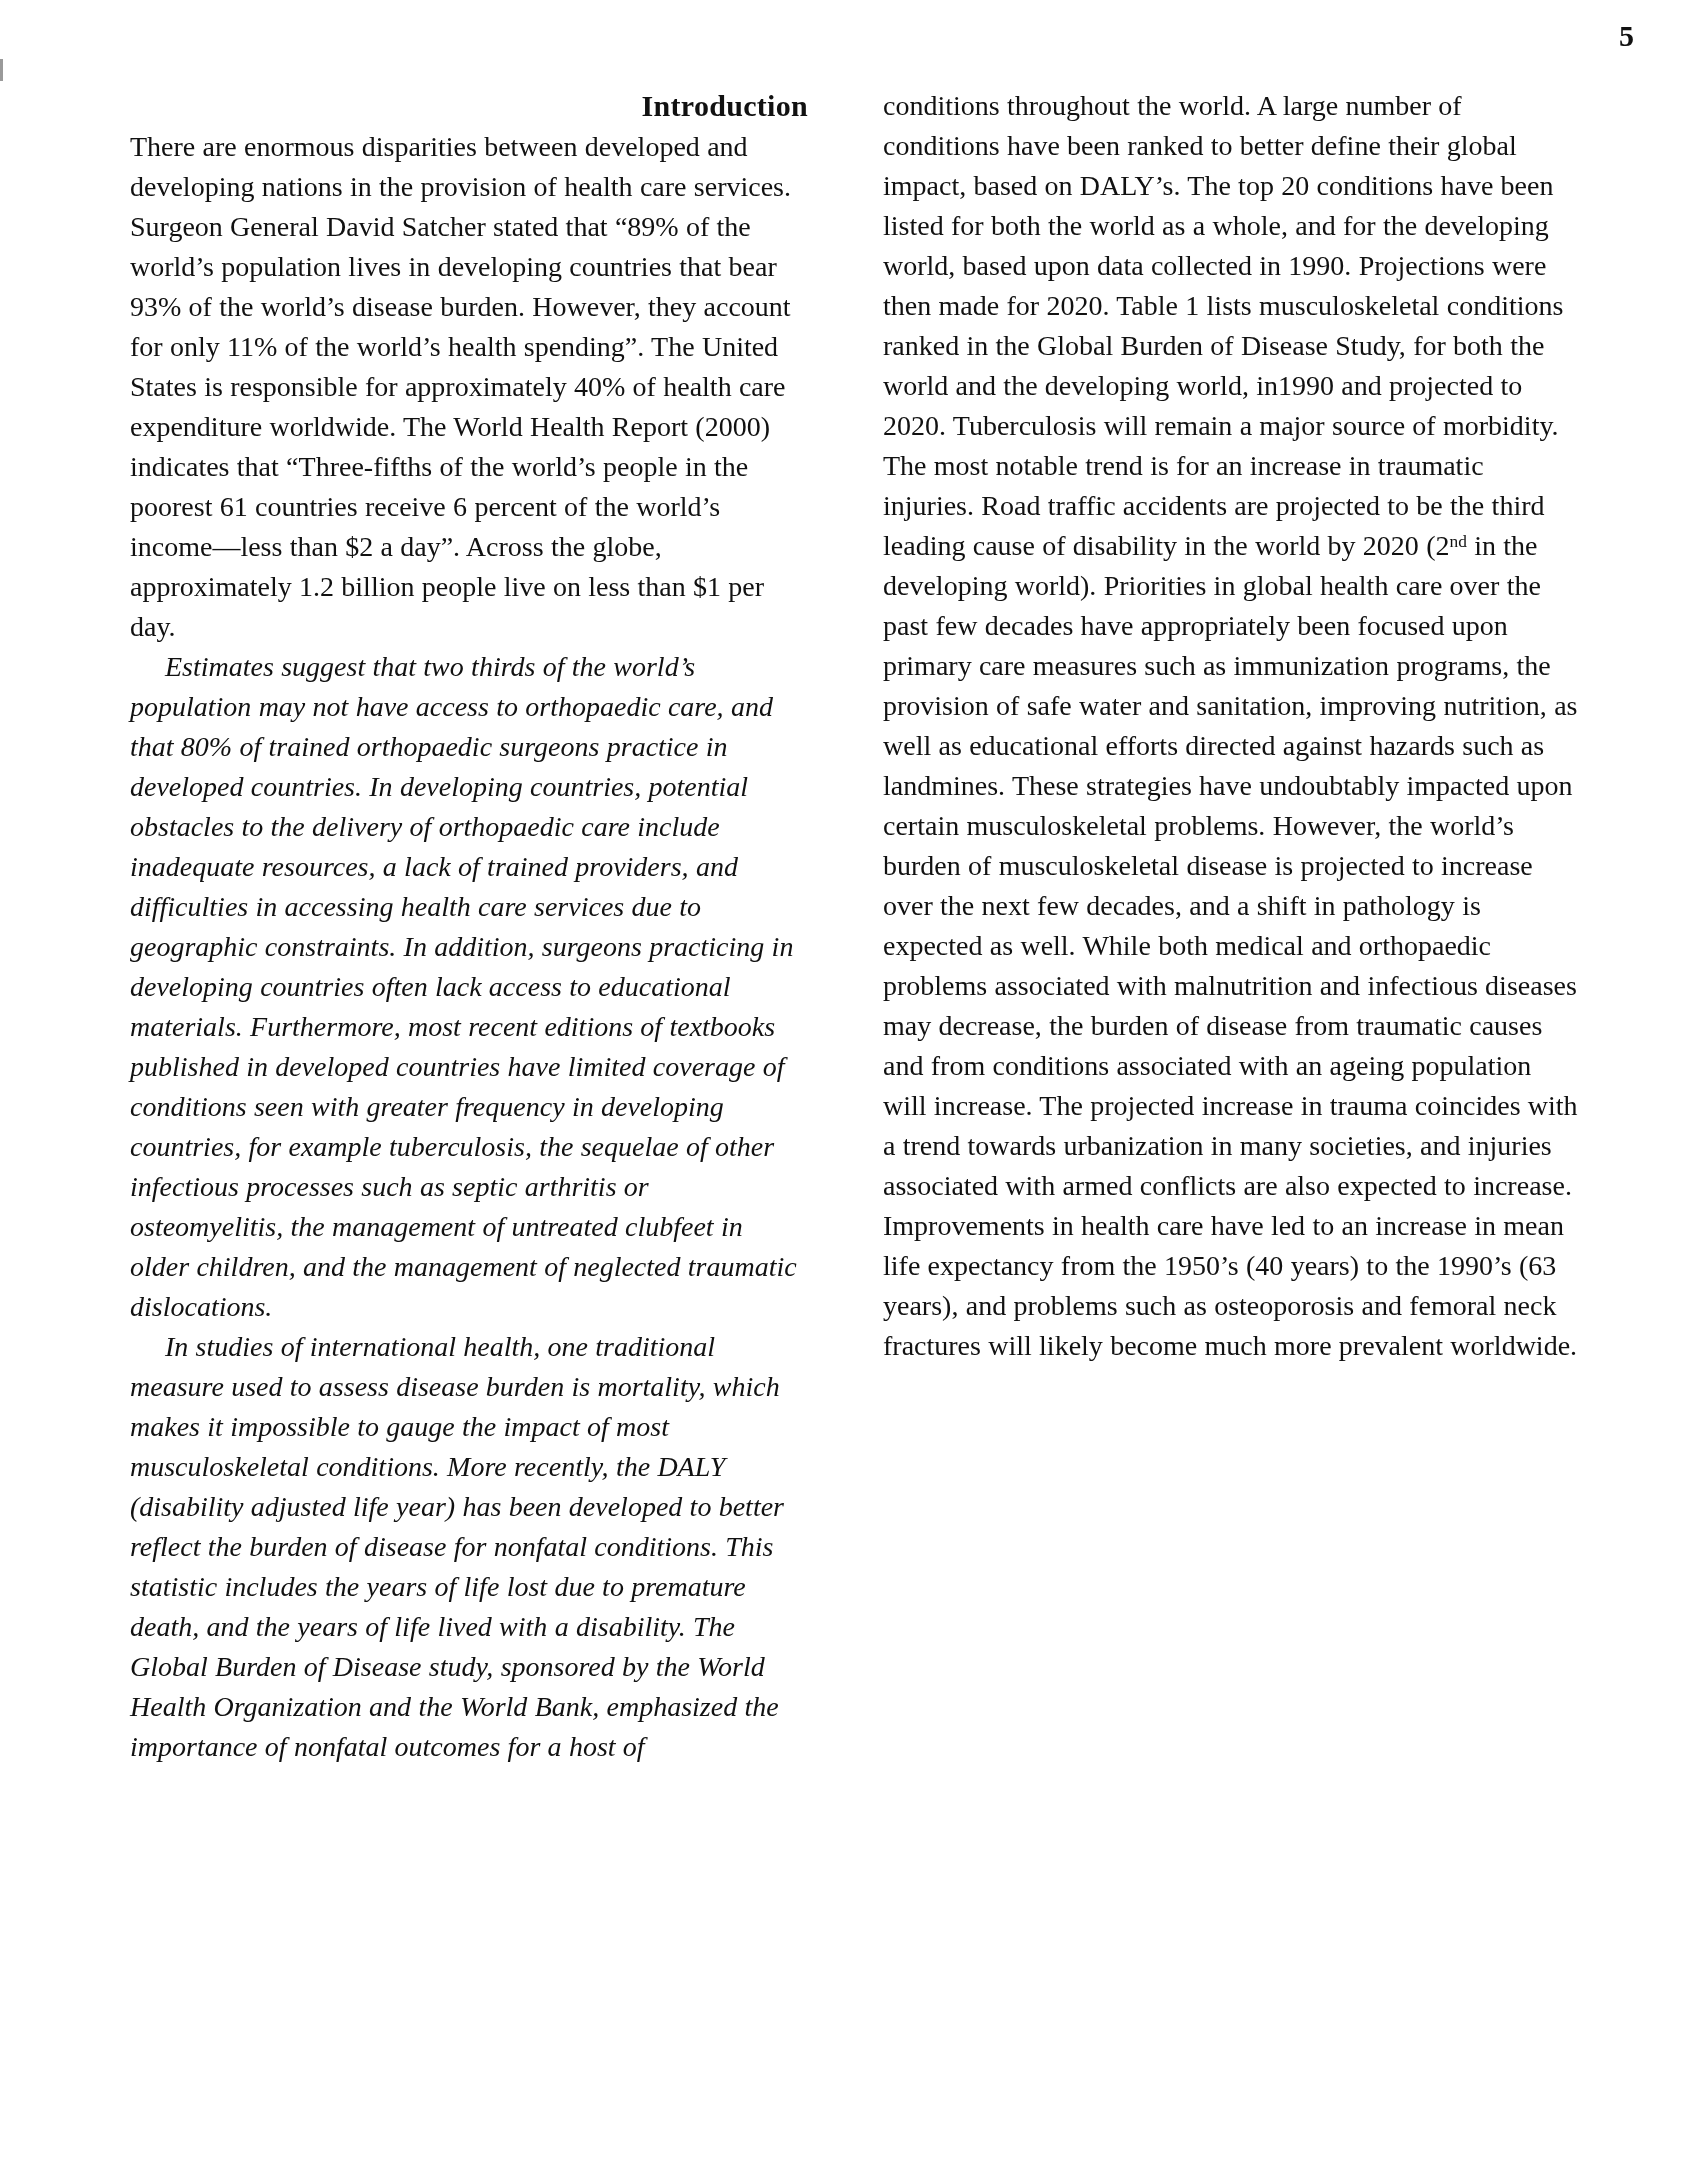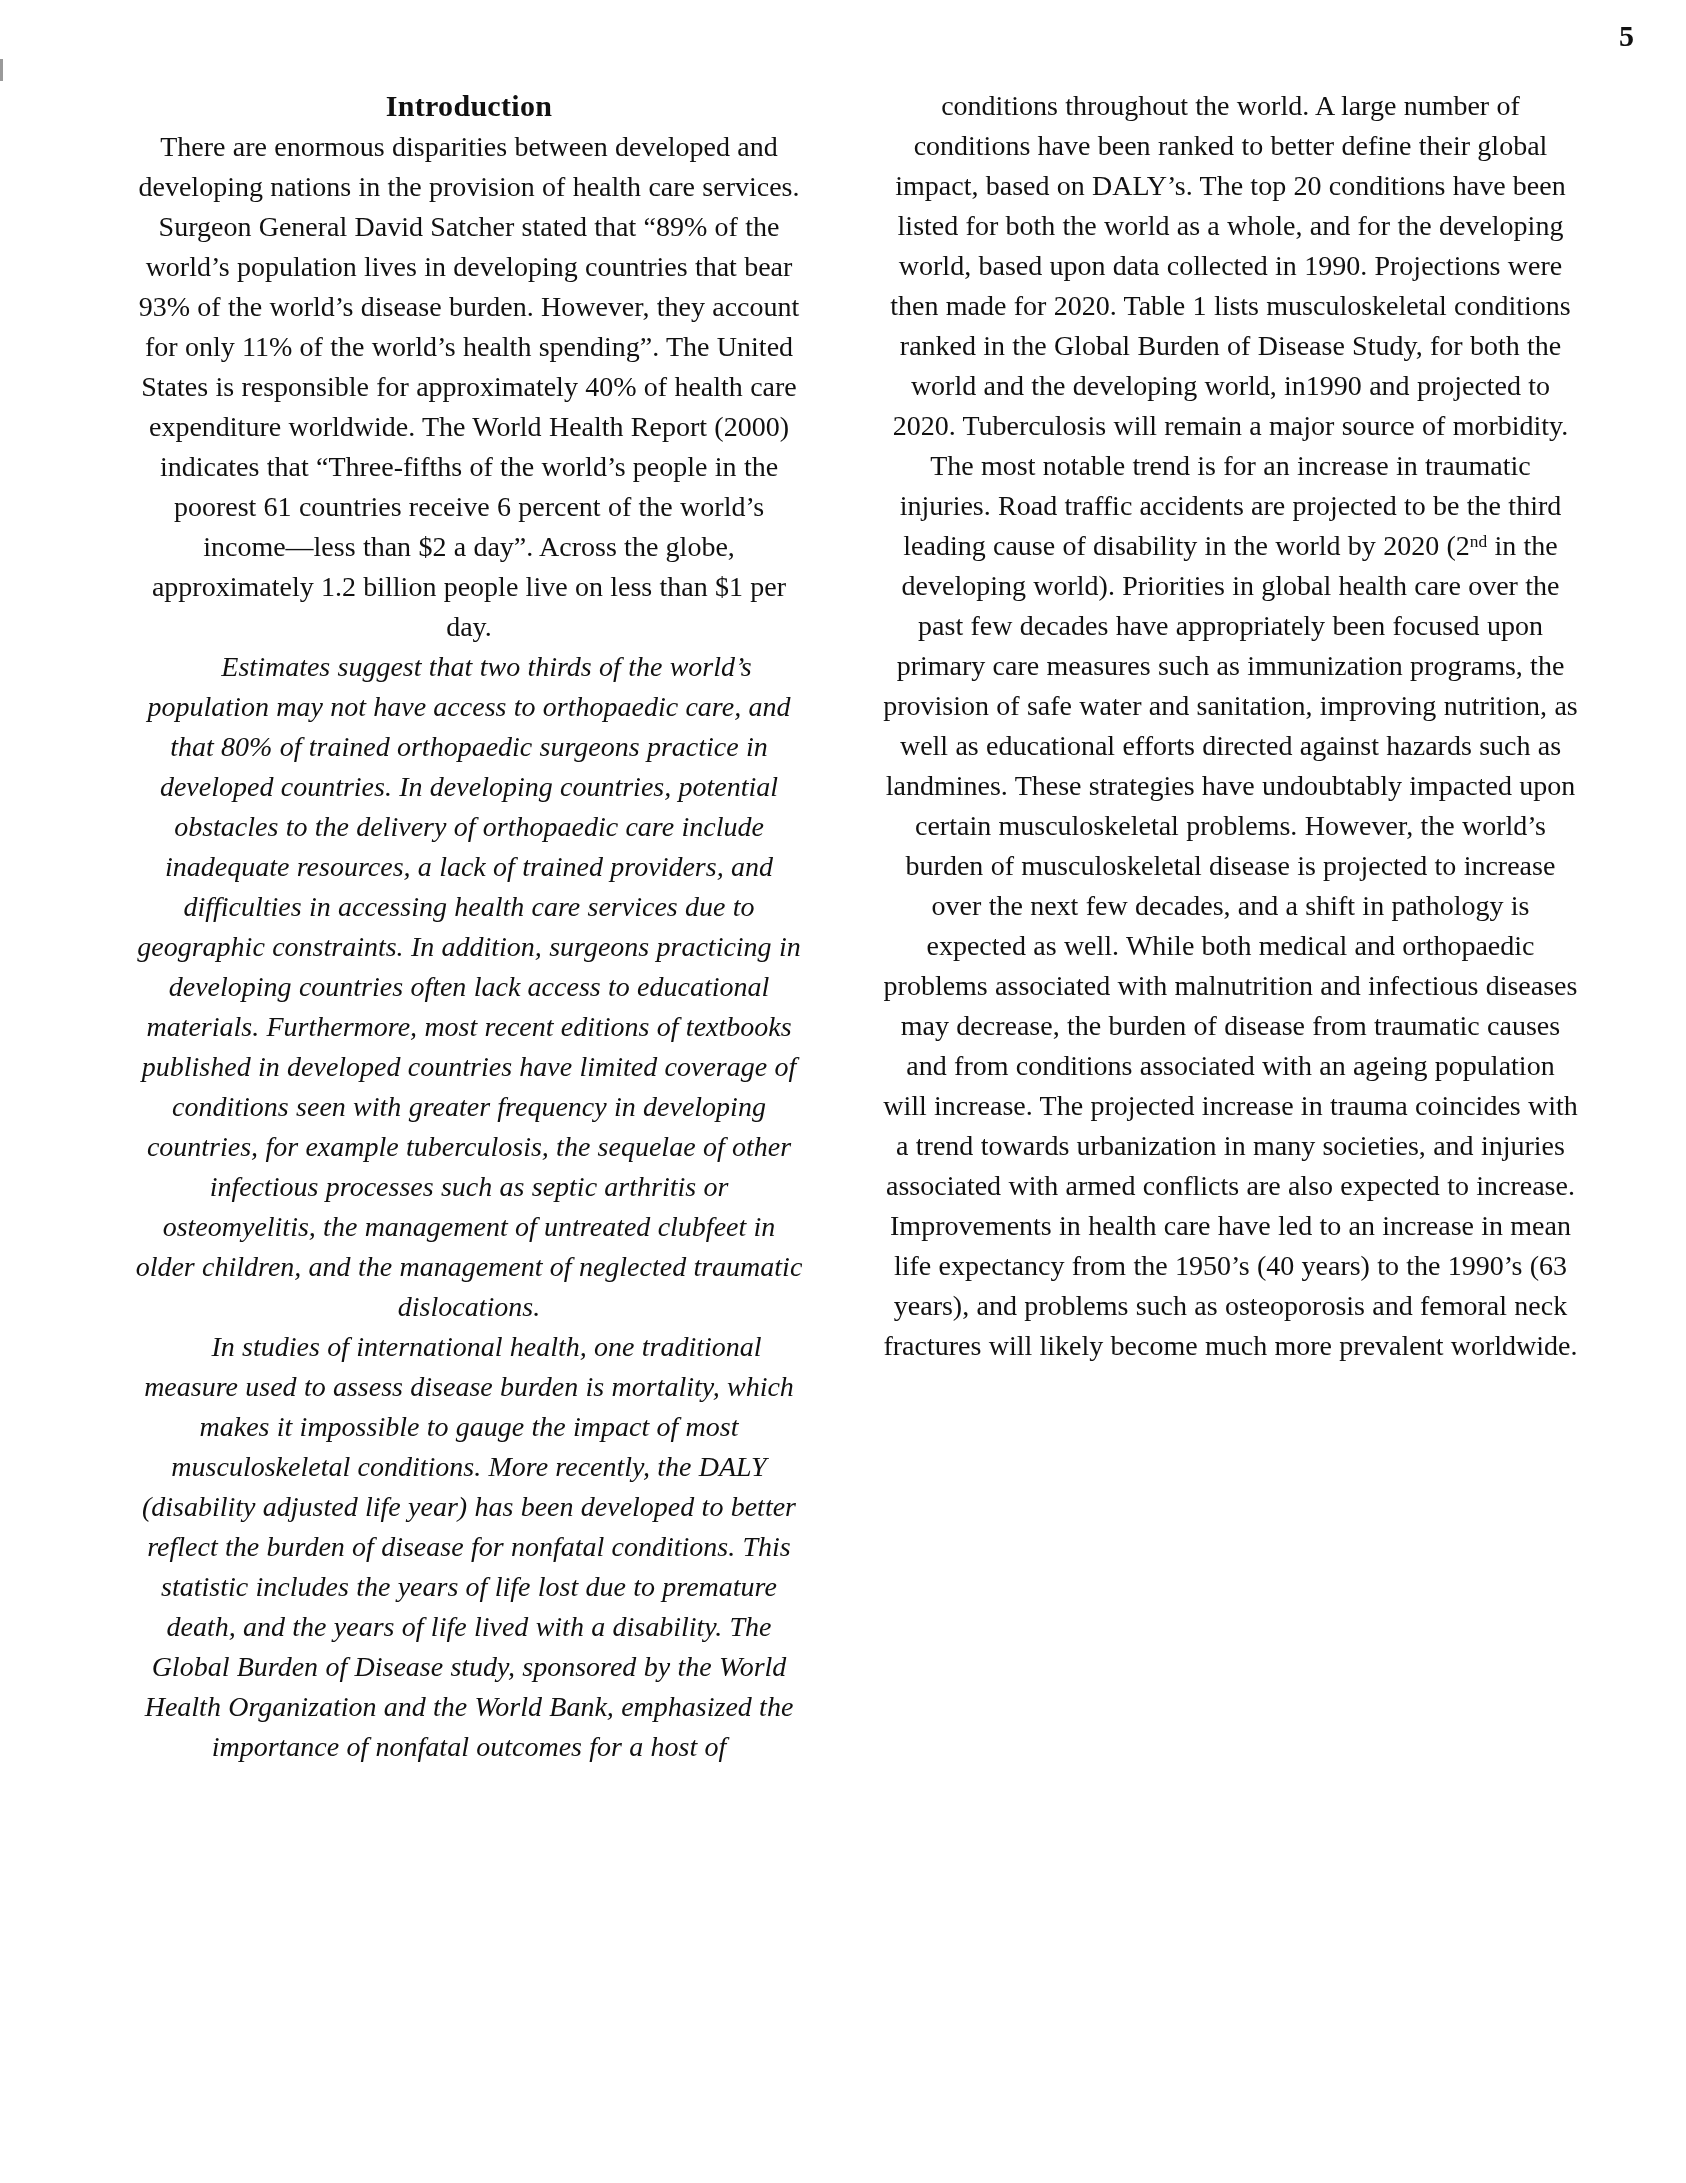--- a/index.html
+++ b/index.html
@@ -49,33 +49,33 @@
   }
 
   .column {
     position: absolute;
     top: 86px;
   }
   .column-left  { left: 130px;  width: 678px; }
   .column-right { left: 883px; width: 695px; }
 
   .section-title {
-    text-align: center;
+    text-align: right;
     font-weight: bold;
     font-size: 30px;
     line-height: 40px;
     margin: 0 0 1.1px 0;
     letter-spacing: 0.3px;
   }
 
   p.body {
     margin: 0;
     font-size: 28px;
     line-height: 40px;
-    text-align: center;
+    text-align: left;
     text-indent: 0;
     hyphens: none;
     word-spacing: 0.3px;
   }
   p.body.indented {
     text-indent: 35px;
     font-style: italic;
   }
 
   sup {

